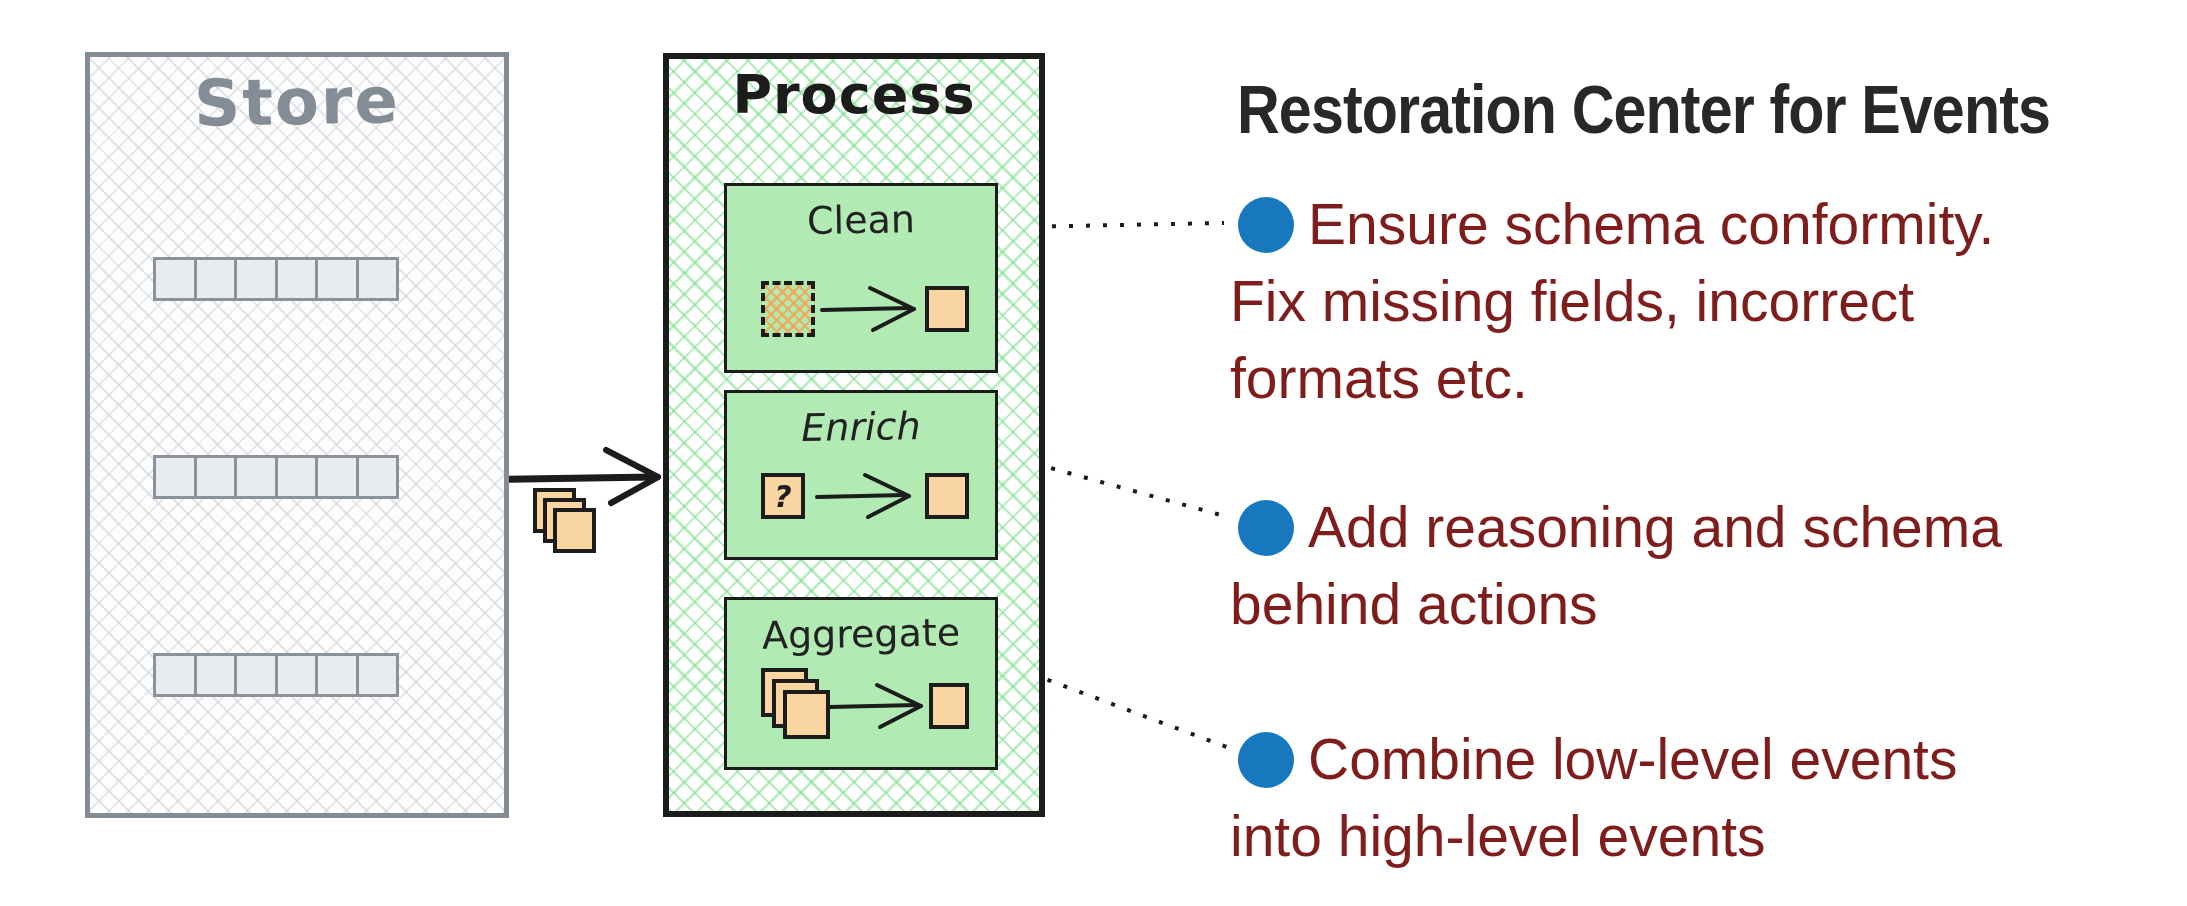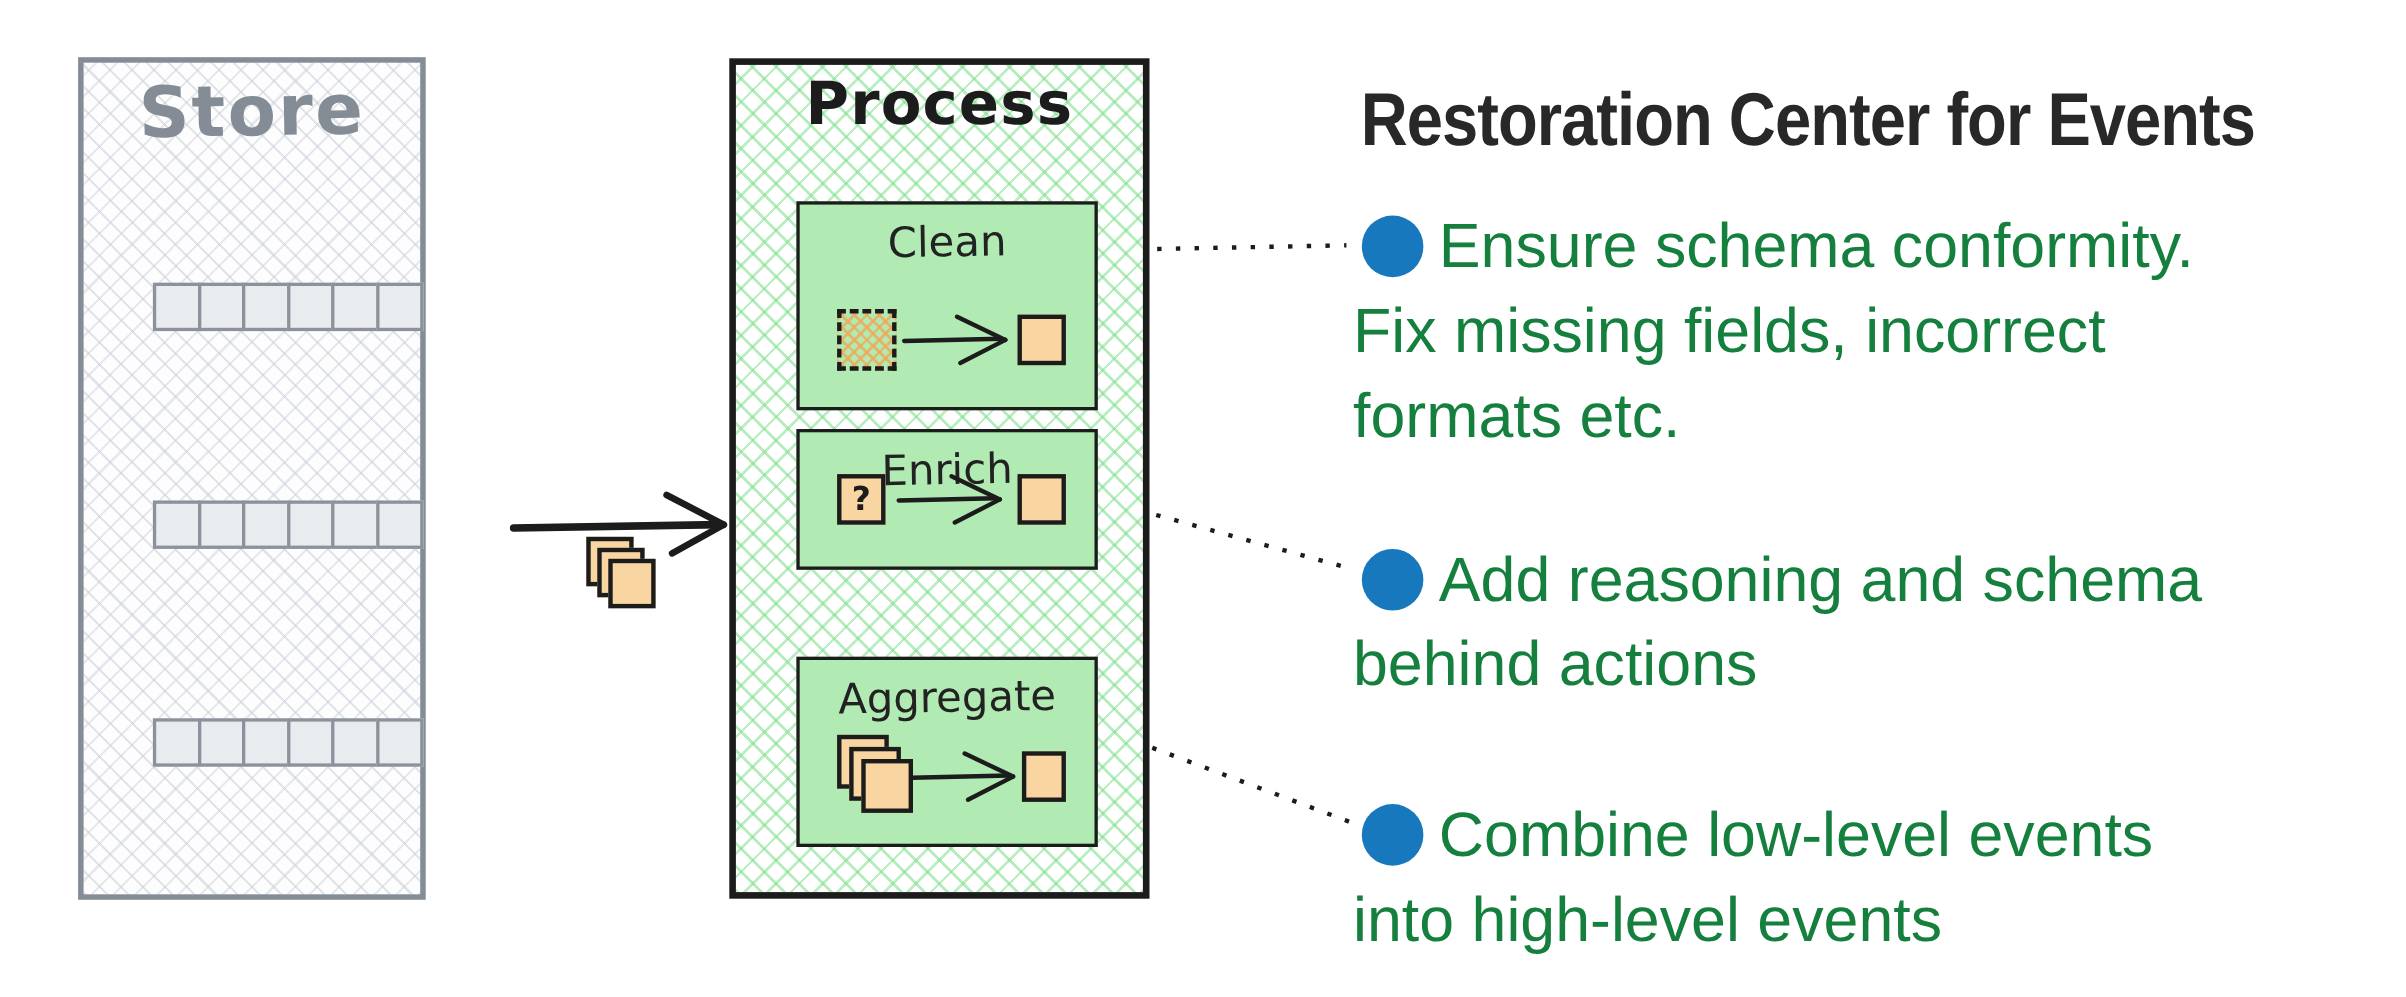--- a/index.html
+++ b/index.html
@@ -5,21 +5,21 @@
   html,body{margin:0;padding:0;background:#ffffff;}
   .canvas{
     position:relative;width:2187px;height:906px;background:#ffffff;overflow:hidden;
     font-family:"Liberation Sans",sans-serif;
   }
   
   .overlay{position:absolute;left:0;top:0;width:2187px;height:906px;pointer-events:none;}
 
   
   .store-box{
-    position:absolute;left:71px;top:52px;width:316px;height:766px;box-sizing:border-box;
+    position:absolute;left:85px;top:52px;width:424px;height:766px;box-sizing:border-box;
     border:5px solid #848c96;
     background:
       repeating-linear-gradient(45deg, rgba(202,208,216,.55) 0 2px, transparent 2px 14px),
       repeating-linear-gradient(-45deg, rgba(202,208,216,.45) 0 2px, transparent 2px 14px),
       #fdfdfe;
   }
   .store-title{
     margin-top:8px;text-align:center;font-size:64px;color:#848c96;font-weight:bold;
     font-family:"DejaVu Sans",cursive;transform:rotate(-1deg);letter-spacing:2px;
   }
@@ -52,21 +52,21 @@
   }
   .process-title{
     margin-top:4px;text-align:center;font-size:54px;color:#1c1c1c;font-weight:bold;
     font-family:"DejaVu Sans",cursive;letter-spacing:1px;
   }
   .step-box{
     position:absolute;left:55px;width:274px;box-sizing:border-box;
     background:#b1eab3;border:3px solid #1c1c1c;
   }
   .step-clean{top:124px;height:190px;}
-  .step-enrich{top:331px;height:128px;}
+  .step-enrich{top:331px;height:170px;font-style:italic;}
   .step-aggregate{top:538px;height:173px;}
   .step-title{
     text-align:center;font-size:38px;color:#222;margin-top:12px;
     font-family:"DejaVu Sans",cursive;transform:rotate(-1deg);
   }
   .step-row{
     position:absolute;left:0;right:0;bottom:18px;height:86px;
     display:flex;align-items:center;justify-content:space-between;
     padding:0 26px 0 34px;
   }
@@ -91,21 +91,21 @@
   .mini-arrow{width:104px;height:58px;flex:0 0 auto;}
 
   
   .notes-title{
     position:absolute;left:1237px;top:70px;margin:0;
     font-size:68px;font-weight:900;color:#282828;letter-spacing:-1px;
     transform:scaleX(0.87);transform-origin:left center;white-space:nowrap;
   }
   .bullet{
     position:absolute;left:1230px;width:945px;margin:0;
-    font-size:57px;line-height:77px;color:#15803d;white-space:pre-line;text-indent:8px;
+    font-size:57px;line-height:77px;color:#7f1d1d;white-space:pre-line;text-indent:8px;
   }
   .bullet .dot{
     display:inline-block;width:56px;height:56px;border-radius:50%;
     background:#1878be;margin-right:14px;vertical-align:-9px;text-indent:0;
   }
   .b1{top:186px}.b2{top:489px}.b3{top:721px}
 </style>
 </head>
 <body>
 

